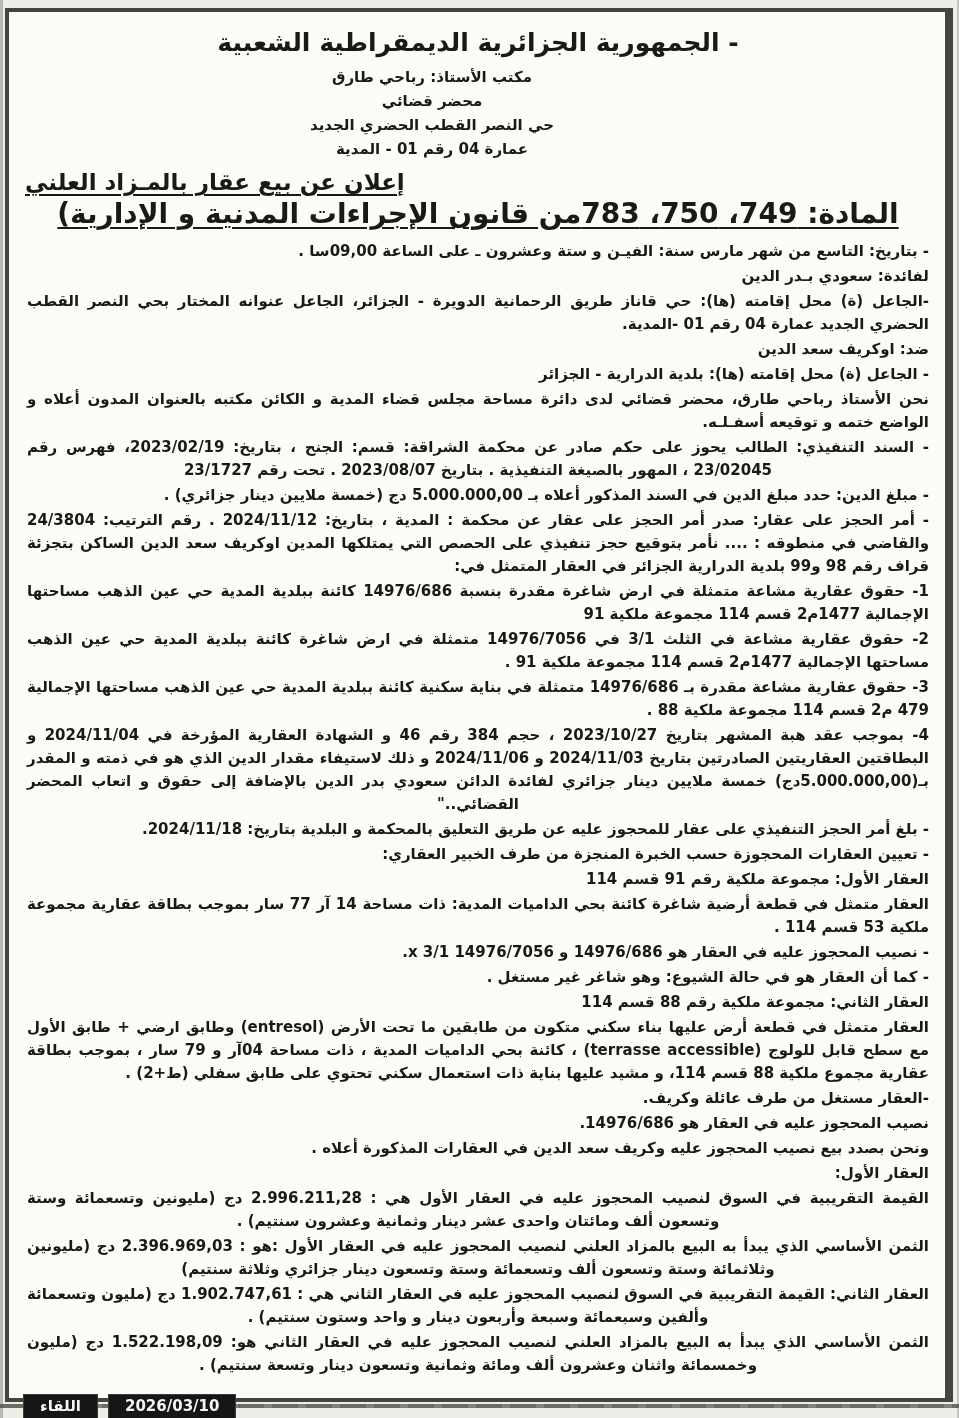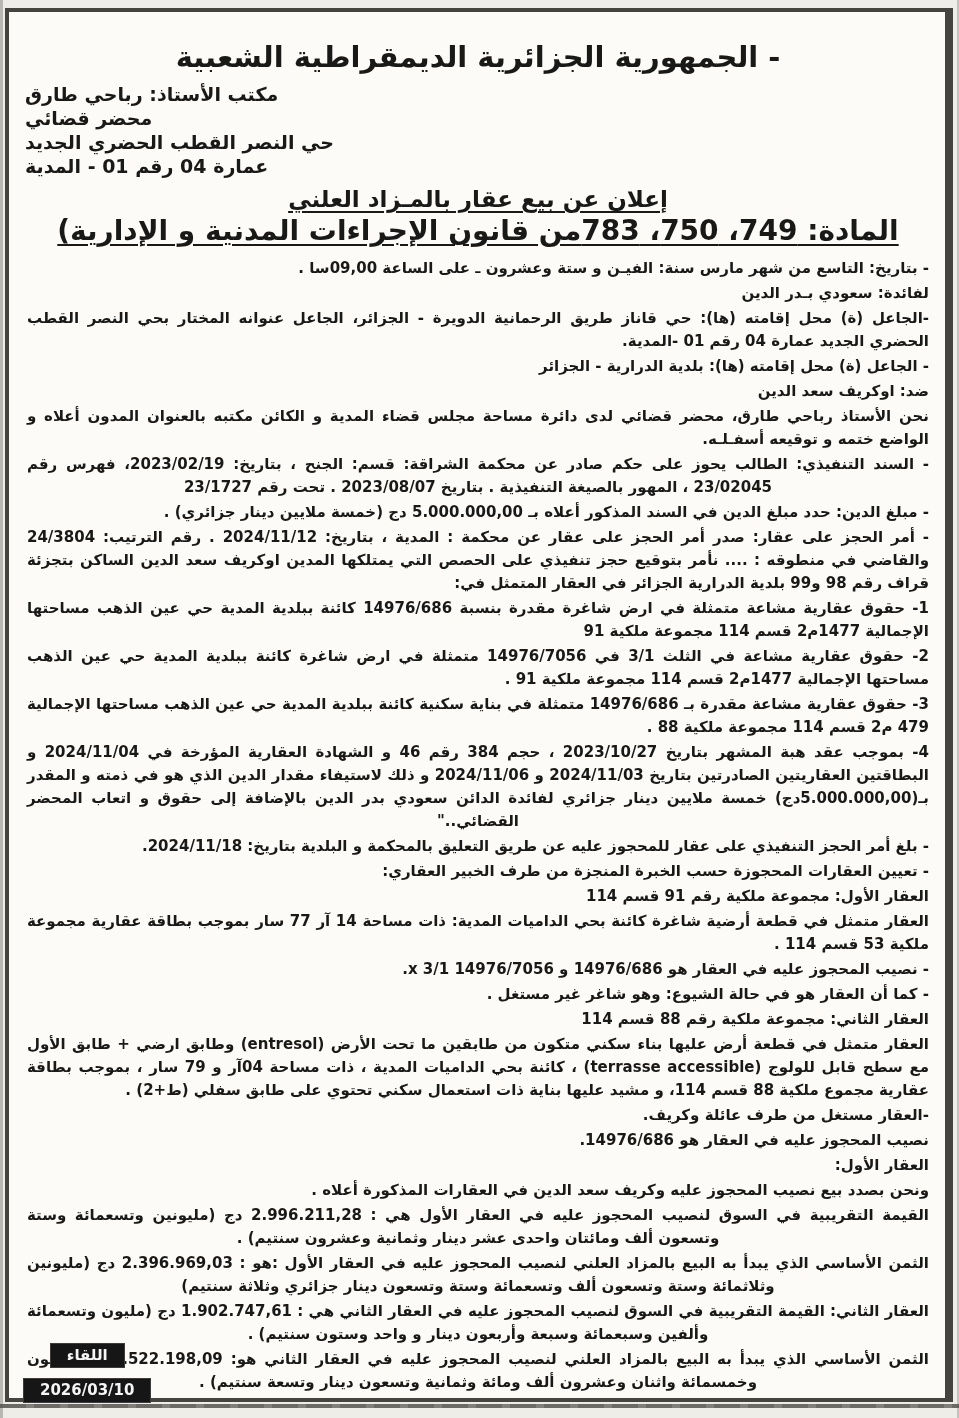--- a/index.html
+++ b/index.html
@@ -23,71 +23,71 @@
     background:#fcfbf8;
     border:4px solid #45443f;
     border-right-width:8px;
     box-sizing:border-box;
     padding:8px 14px 6px 16px;
     direction:rtl;
     color:#191918;
     overflow:hidden;
   }
   .republic{
-    margin:20px 0 8px;
-    font-size:29px;
+    margin:8px 0 8px;
+    font-size:25px;
     font-weight:bold;
     text-align:center;
     letter-spacing:-0.5px;
   }
   .office{
     padding-left:0;
     padding-right:92px;
-    font-size:19px;
-    font-weight:bold;
-    text-align:left;
+    font-size:15px;
+    font-weight:bold;
+    text-align:center;
     line-height:24px;
     margin-bottom:6px;
   }
   .title{
     margin:8px 0 2px;
     font-size:23px;
+    font-weight:bold;
+    text-align:left;
+    text-decoration:underline;
+    text-decoration-thickness:2px;
+    text-underline-offset:4px;
+  }
+  .subtitle{
+    margin:2px 0 10px;
+    font-size:28px;
     font-weight:bold;
     text-align:center;
     text-decoration:underline;
     text-decoration-thickness:2px;
     text-underline-offset:4px;
   }
-  .subtitle{
-    margin:2px 0 10px;
-    font-size:28px;
-    font-weight:bold;
-    text-align:center;
-    text-decoration:underline;
-    text-decoration-thickness:2px;
-    text-underline-offset:4px;
-  }
   .notice-body{
     font-size:15px;
     font-weight:bold;
     line-height:23px;
   }
   .notice-body p{
     margin:2px;
     text-align:justify;
   }
   .notice-body p.center-last{
     text-align-last:center;
   }
   .stamps{
     position:absolute;
     left:24px;
-    bottom:16px;
+    bottom:0;
     display:flex;
-    flex-direction:column;
+    flex-direction:row;
     gap:12px;
     align-items:center;
     direction:ltr;
     z-index:5;
   }
   .stamp{
     background:#161616;
     color:#f5f5f5;
     font-weight:bold;
     font-size:15px;
@@ -130,24 +130,24 @@
     <h3 class="subtitle">المادة: 749، 750، 783من قانون الإجراءات المدنية و الإدارية)</h3>
 
     <div class="notice-body">
 
         <p>- بتاريخ: التاسع من شهر مارس سنة: الفيـن و ستة وعشرون ـ على الساعة 09,00سا .</p>
 
         <p>لفائدة: سعودي بـدر الدين</p>
 
         <p>-الجاعل (ة) محل إقامته (ها): حي قاناز طريق الرحمانية الدويرة - الجزائر، الجاعل عنوانه المختار بحي النصر القطب الحضري الجديد عمارة 04 رقم 01 -المدية.</p>
 
+        <p>ضد: اوكريف سعد الدين</p>
+
         <p>- الجاعل (ة) محل إقامته (ها): بلدية الدرارية - الجزائر</p>
 
-        <p>ضد: اوكريف سعد الدين</p>
-
         <p>نحن الأستاذ رباحي طارق، محضر قضائي لدى دائرة مساحة مجلس قضاء المدية و الكائن مكتبه بالعنوان المدون أعلاه و الواضع ختمه و توقيعه أسفـلـه.</p>
 
         <p class="center-last">- السند التنفيذي: الطالب يحوز على حكم صادر عن محكمة الشراقة: قسم: الجنح ، بتاريخ: 2023/02/19، فهرس رقم 23/02045 ، المهور بالصيغة التنفيذية . بتاريخ 2023/08/07 . تحت رقم 23/1727</p>
 
         <p>- مبلغ الدين: حدد مبلغ الدين في السند المذكور أعلاه بـ 5.000.000,00 دج (خمسة ملايين دينار جزائري) .</p>
 
         <p>- أمر الحجز على عقار: صدر أمر الحجز على عقار عن محكمة : المدية ، بتاريخ: 2024/11/12 . رقم الترتيب: 24/3804 والقاضي في منطوقه : .... نأمر بتوقيع حجز تنفيذي على الحصص التي يمتلكها المدين اوكريف سعد الدين الساكن بتجزئة قراف رقم 98 و99 بلدية الدرارية الجزائر في العقار المتمثل في:</p>
 
         <p>1- حقوق عقارية مشاعة متمثلة في ارض شاغرة مقدرة بنسبة 14976/686 كائنة ببلدية المدية حي عين الذهب مساحتها الإجمالية 1477م2 قسم 114 مجموعة ملكية 91</p>
 
@@ -171,23 +171,23 @@
         <p>- كما أن العقار هو في حالة الشيوع: وهو شاغر غير مستغل .</p>
 
         <p>العقار الثاني: مجموعة ملكية رقم 88 قسم 114</p>
 
         <p>العقار متمثل في قطعة أرض عليها بناء سكني متكون من طابقين ما تحت الأرض (entresol) وطابق ارضي + طابق الأول مع سطح قابل للولوج (terrasse accessible) ، كائنة بحي الداميات المدية ، ذات مساحة 04آر و 79 سار ، بموجب بطاقة عقارية مجموع ملكية 88 قسم 114، و مشيد عليها بناية ذات استعمال سكني تحتوي على طابق سفلي (ط+2) .</p>
 
         <p>-العقار مستغل من طرف عائلة وكريف.</p>
 
         <p>نصيب المحجوز عليه في العقار هو 14976/686.</p>
 
+        <p>ونحن بصدد بيع نصيب المحجوز عليه وكريف سعد الدين في العقارات المذكورة أعلاه .</p>
+
         <p>العقار الأول:</p>
-
-        <p>ونحن بصدد بيع نصيب المحجوز عليه وكريف سعد الدين في العقارات المذكورة أعلاه .</p>
 
         <p class="center-last">القيمة التقريبية في السوق لنصيب المحجوز عليه في العقار الأول هي : 2.996.211,28 دج (مليونين وتسعمائة وستة وتسعون ألف ومائتان واحدى عشر دينار وثمانية وعشرون سنتيم) .</p>
 
         <p class="center-last">الثمن الأساسي الذي يبدأ به البيع بالمزاد العلني لنصيب المحجوز عليه في العقار الأول :هو : 2.396.969,03 دج (مليونين وثلاثمائة وستة وتسعون ألف وتسعمائة وستة وتسعون دينار جزائري وثلاثة سنتيم)</p>
 
         <p class="center-last">العقار الثاني: القيمة التقريبية في السوق لنصيب المحجوز عليه في العقار الثاني هي : 1.902.747,61 دج (مليون وتسعمائة وألفين وسبعمائة وسبعة وأربعون دينار و واحد وستون سنتيم) .</p>
 
         <p class="center-last">الثمن الأساسي الذي يبدأ به البيع بالمزاد العلني لنصيب المحجوز عليه في العقار الثاني هو: 1.522.198,09 دج (مليون وخمسمائة واثنان وعشرون ألف ومائة وثمانية وتسعون دينار وتسعة سنتيم) .</p>
 
       </div>

